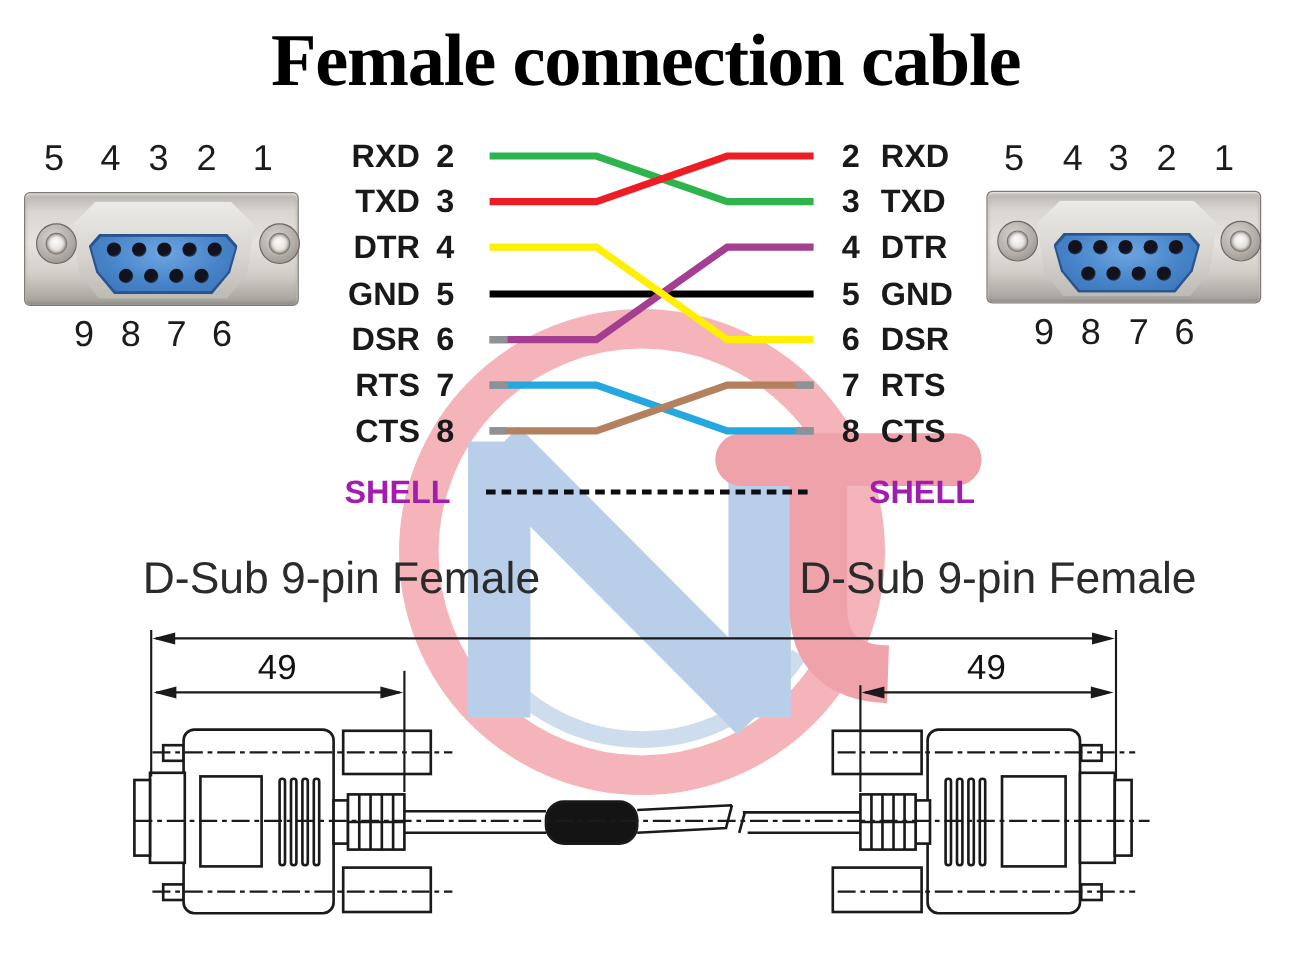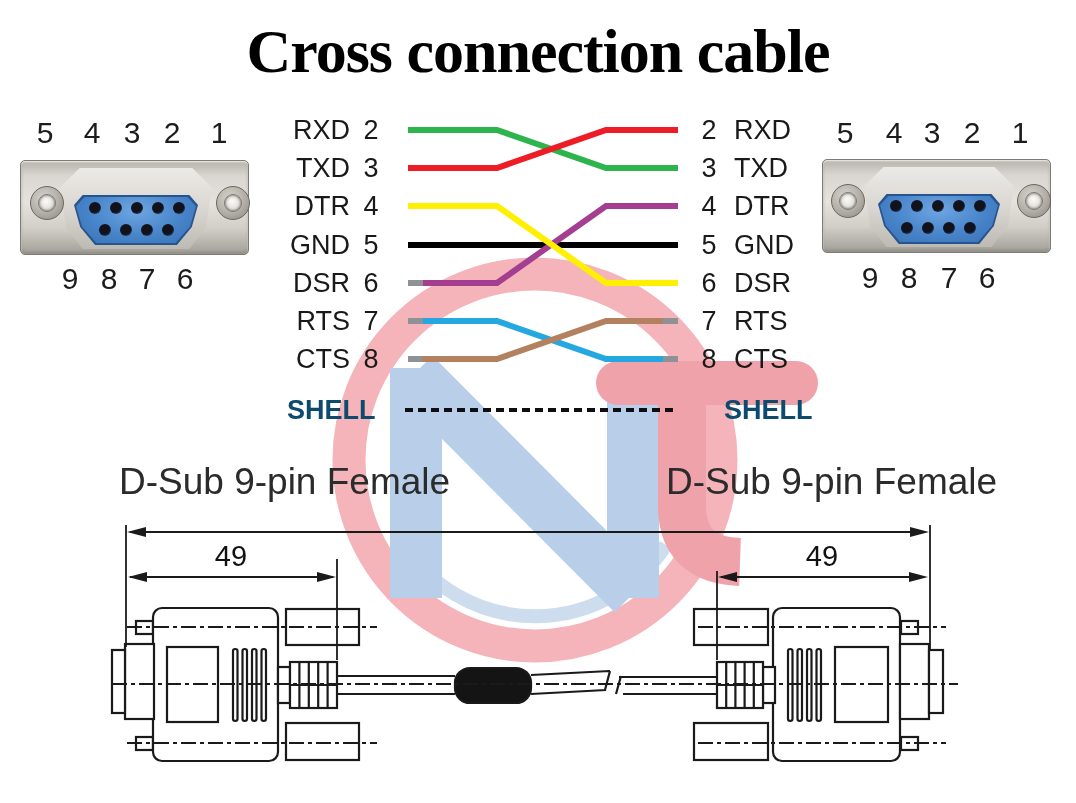--- a/index.html
+++ b/index.html
@@ -3,24 +3,24 @@
 <meta charset="utf-8">
 <style>
   html,body{margin:0;padding:0;background:#ffffff;}
   #page{position:relative;width:1076px;height:803px;background:#fff;overflow:hidden;
         font-family:"Liberation Sans",sans-serif;}
   .abs{position:absolute;}
   #title{left:0;top:16px;width:1076px;text-align:center;
          font-family:"Liberation Serif",serif;font-weight:bold;font-size:62px;
          letter-spacing:-1px;color:#000;}
   .pin-num{font-size:30px;color:#1c1c1c;width:20px;text-align:center;height:34px;line-height:34px;}
-  .sig-name{font-weight:normal;font-size:27px;color:#191919;height:32px;line-height:32px;}
+  .sig-name{font-weight:bold;font-size:27px;color:#191919;height:32px;line-height:32px;}
   .sig-left{width:72px;text-align:right;}
   .sig-pin{width:26px;text-align:center;}
-  .shell{font-weight:bold;font-size:27px;color:#0c4a6e;height:32px;line-height:32px;}
+  .shell{font-weight:bold;font-size:27px;color:#a21caf;height:32px;line-height:32px;}
   .female{font-size:37px;color:#2b2b2b;height:32px;line-height:32px;}
   
   .plate{border:1.5px solid #7e7a74;border-radius:5px;
          background:linear-gradient(180deg,#b6b2ac 0%,#d9d6d1 16%,#e6e3de 45%,#d2cfc9 72%,#a29e98 100%);
          box-shadow:inset 0 1px 2px #f4f2ef, inset 0 -2px 3px #8f8b85;}
   .plateau{background:linear-gradient(180deg,#eceae6 0%,#d8d5d0 55%,#bdb9b3 100%);
            clip-path:polygon(13% 0%,87% 0%,100% 24%,96% 74%,85% 100%,15% 100%,4% 74%,0% 24%);}
   .insert-outer{background:#27548f;
            clip-path:polygon(7% 0%,93% 0%,100% 20%,95% 64%,83% 100%,17% 100%,5% 64%,0% 20%);}
   .insert-inner{position:absolute;left:2px;top:2px;right:2px;bottom:2px;
@@ -42,21 +42,21 @@
 <div id="page">
 
   <svg class="abs" style="left:0;top:0;z-index:0" width="1076" height="803" viewBox="0 0 1076 803">
     <circle cx="535" cy="460" r="186" fill="none" stroke-width="33" stroke="#f4b4b9"></circle>
     <path d="M 404 545 A 156 156 0 0 0 666 545" fill="none" stroke-width="14" stroke="#cdddee"></path>
     <path d="M 416 598 L 416 368 M 414 374 L 633 594 M 633 598 L 633 368" fill="none" stroke-width="52" stroke="#b9cfe9"></path>
     <path d="M 618 383 L 796 383" fill="none" stroke-width="44" stroke-linecap="round" stroke="#efa2aa"></path>
     <path d="M 682 372 L 682 506 Q 682 560 740 562" fill="none" stroke-width="48" stroke="#efa2aa"></path>
   </svg>
 
-  <div id="title" class="abs" style="z-index:2">Cross connection cable</div>
+  <div id="title" class="abs" style="z-index:2">Female connection cable</div>
 
   <div class="abs" style="z-index:1">
     <div class="abs pin-num" style="left:35px;top:116px">5</div>
     <div class="abs pin-num" style="left:82px;top:116px">4</div>
     <div class="abs pin-num" style="left:122px;top:116px">3</div>
     <div class="abs pin-num" style="left:162px;top:116px">2</div>
     <div class="abs pin-num" style="left:209px;top:116px">1</div>
 
     <div class="abs plate" style="left:20px;top:160px;width:227px;height:93px"></div>
     <div class="abs plateau" style="left:60px;top:168px;width:152px;height:81px"></div>

